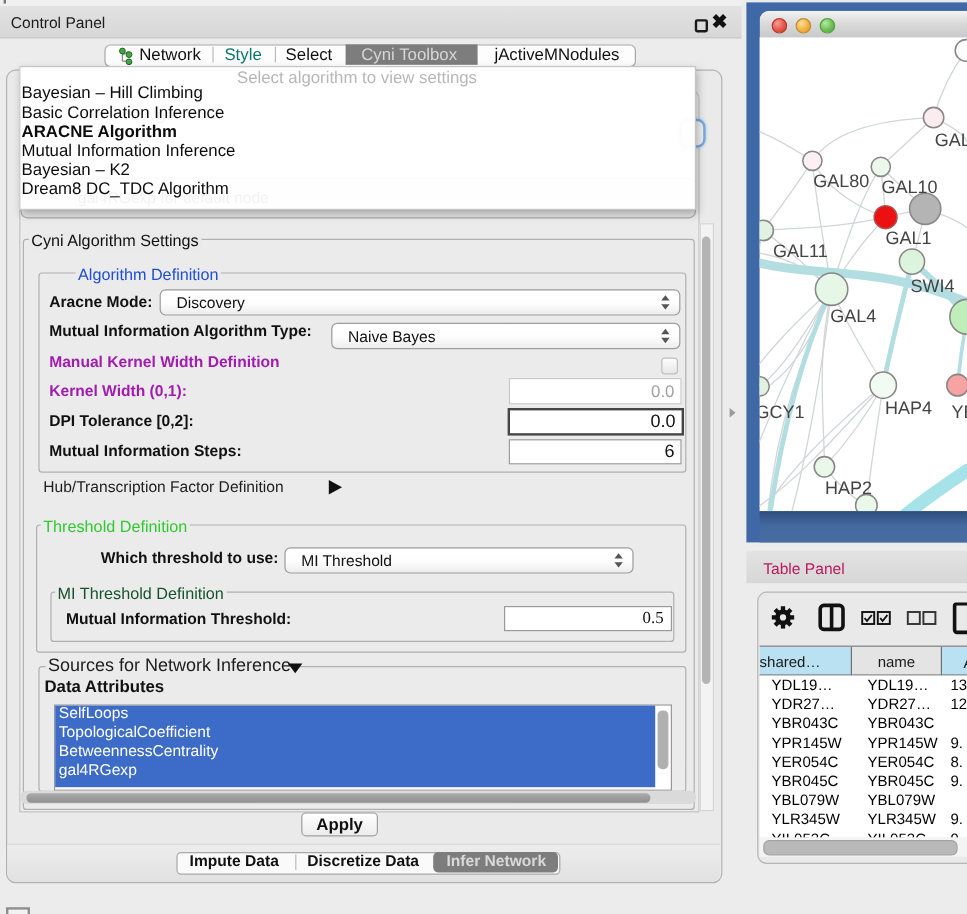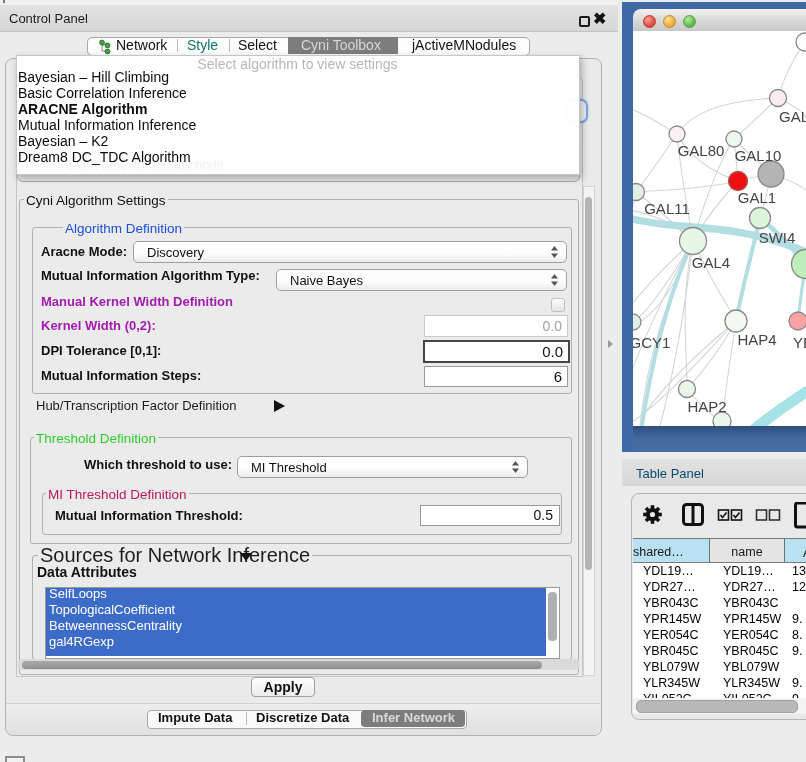--- a/index.html
+++ b/index.html
@@ -82,24 +82,24 @@
       <svg width="9" height="14">
         <path d="M4.5 1 L8 5.5 L1 5.5 Z" fill="#555"></path>
         <path d="M4.5 13 L1 8.5 L8 8.5 Z" fill="#555"></path>
       </svg>
     </span>
   </div>
 
 <div class="ab t13 b gray" style="left:41px;top:295px;">Manual Kernel Width Definition</div>
 <div class="ab" style="left:551px;top:298px;width:12px;height:12px;border:1px solid #c0c0c0;border-radius:3px;background:linear-gradient(180deg,#fdfdfd,#e6e6e6);"></div>
 
-<div class="ab t13 b gray" style="left:41px;top:319px;">Kernel Width (0,2):</div>
+<div class="ab t13 b gray" style="left:41px;top:319px;">Kernel Width (0,1):</div>
 <div class="field" style="left:424px;top:315px;width:137px;height:20px;border:1px solid #c9c9c9;color:#a3a3a3;line-height:20px;padding-right:5px;">0.0</div>
 
-<div class="ab t13 b" style="left:41px;top:344px;">DPI Tolerance [0,1]:</div>
+<div class="ab t13 b" style="left:41px;top:344px;">DPI Tolerance [0,2]:</div>
 <div class="field" style="left:423px;top:340px;width:138px;height:19px;border:2px solid #454545;font-size:15px;line-height:19px;padding-right:5px;">0.0</div>
 
 <div class="ab t13 b" style="left:41px;top:369px;">Mutual Information Steps:</div>
 <div class="field" style="left:424px;top:366px;width:137px;height:19px;border:1px solid #9a9a9a;font-size:15px;line-height:19px;padding-right:5px;">6</div>
 
 <div class="ab" style="left:36px;top:399px;font-size:13px;line-height:1;color:#1d1d1d;">Hub/Transcription Factor Definition</div>
 <div class="ab" style="left:274px;top:400px;width:0;height:0;border-left:11px solid #111;border-top:6.5px solid transparent;border-bottom:6.5px solid transparent;"></div>
 
 <div class="groupbox" style="left:30px;top:437px;width:540px;height:105px;"></div>
 <div class="glabel" style="left:34px;top:432px;color:#2fcb2f;">Threshold Definition</div>
@@ -109,26 +109,26 @@
     <span class="ctext">MI Threshold</span>
   <span class="arr">
       <svg width="9" height="14">
         <path d="M4.5 1 L8 5.5 L1 5.5 Z" fill="#555"></path>
         <path d="M4.5 13 L1 8.5 L8 8.5 Z" fill="#555"></path>
       </svg>
     </span>
   </div>
 
 <div class="groupbox" style="left:42px;top:493px;width:518px;height:40px;"></div>
-<div class="glabel" style="left:46px;top:488px;color:#be185d;">MI Threshold Definition</div>
+<div class="glabel" style="left:46px;top:488px;color:#14532d;">MI Threshold Definition</div>
 <div class="ab t13 b" style="left:55px;top:509px;">Mutual Information Threshold:</div>
-<div class="field" style="left:420px;top:505px;width:132px;height:19px;border:1px solid #999;line-height:19px;padding-right:6px;">0.5</div>
+<div class="field" style="left:420px;top:505px;width:132px;height:19px;border:1px solid #999;line-height:19px;padding-right:6px;font-family:Liberation Serif, serif;">0.5</div>
 
 <div class="groupbox" style="left:32px;top:555px;width:538px;height:103px;"></div>
-<div class="glabel" style="left:38px;top:548px;color:#1d1d1d;font-size:20px;line-height:14.5px;">Sources for Network Inference</div>
+<div class="glabel" style="left:38px;top:548px;color:#1d1d1d;font-size:15px;line-height:14.5px;">Sources for Network Inference</div>
 <div class="ab" style="left:240px;top:553px;width:0;height:0;border-top:8px solid #111;border-left:6px solid transparent;border-right:6px solid transparent;"></div>
 <div class="ab b" style="left:37px;top:565px;font-size:14px;line-height:1;color:#111;">Data Attributes</div>
 
 <div class="ab" style="left:45px;top:587px;width:513px;height:70px;background:#fff;border:1px solid #999;"></div>
 <div class="ab" style="left:46px;top:588px;width:500px;height:68px;background:#3d6cc8;"></div>
 <div class="ab" style="left:49px;top:586px;font-size:13px;line-height:16px;color:#fff;">SelfLoops<br>TopologicalCoefficient<br>BetweennessCentrality<br>gal4RGexp</div>
 <div class="ab" style="left:548px;top:592px;width:9px;height:49px;background:#b0b0b0;border-radius:4px;"></div>
 
 <div class="ab" style="left:17px;top:659px;width:563px;height:11px;background:#dadada;border-radius:5px;"></div>
 <div class="ab" style="left:22px;top:661px;width:520px;height:8px;background:linear-gradient(180deg,#ababab,#8f8f8f);border-radius:4px;"></div>
@@ -237,21 +237,21 @@
     <text x="650" y="348" text-anchor="middle">GCY1</text>
     <text x="757" y="345" text-anchor="middle">HAP4</text>
     <text x="793" y="348">YE</text>
     <text x="707" y="412" text-anchor="middle">HAP2</text>
   </g>
 </svg>
 
 <div class="ab" style="left:633px;top:426px;width:173px;height:26px;background:linear-gradient(180deg,#2e4d7c 0%,#44699f 45%,#476da3 100%);"></div>
 
 <div class="ab" style="left:622px;top:459px;width:184px;height:27px;background:linear-gradient(180deg,#e2e2e2,#d7d7d7);"></div>
-<div class="ab t13" style="left:636px;top:467px;color:#0c4a6e;">Table Panel</div>
+<div class="ab t13" style="left:636px;top:467px;color:#be185d;">Table Panel</div>
 
 <div class="ab" style="left:631px;top:493px;width:180px;height:225px;background:#e9e9e9;border:1px solid #b5b5b5;border-radius:8px;"></div>
 
 <svg class="ab" style="left:642px;top:502px;" width="164" height="30" viewBox="0 0 164 30">
   <g fill="#111">
     <g transform="translate(10.5,12.5)">
       <circle r="6.6"></circle>
       <g>
         <rect x="-1.8" y="-9.3" width="3.6" height="4"></rect>
         <rect x="-1.8" y="5.3" width="3.6" height="4"></rect>

